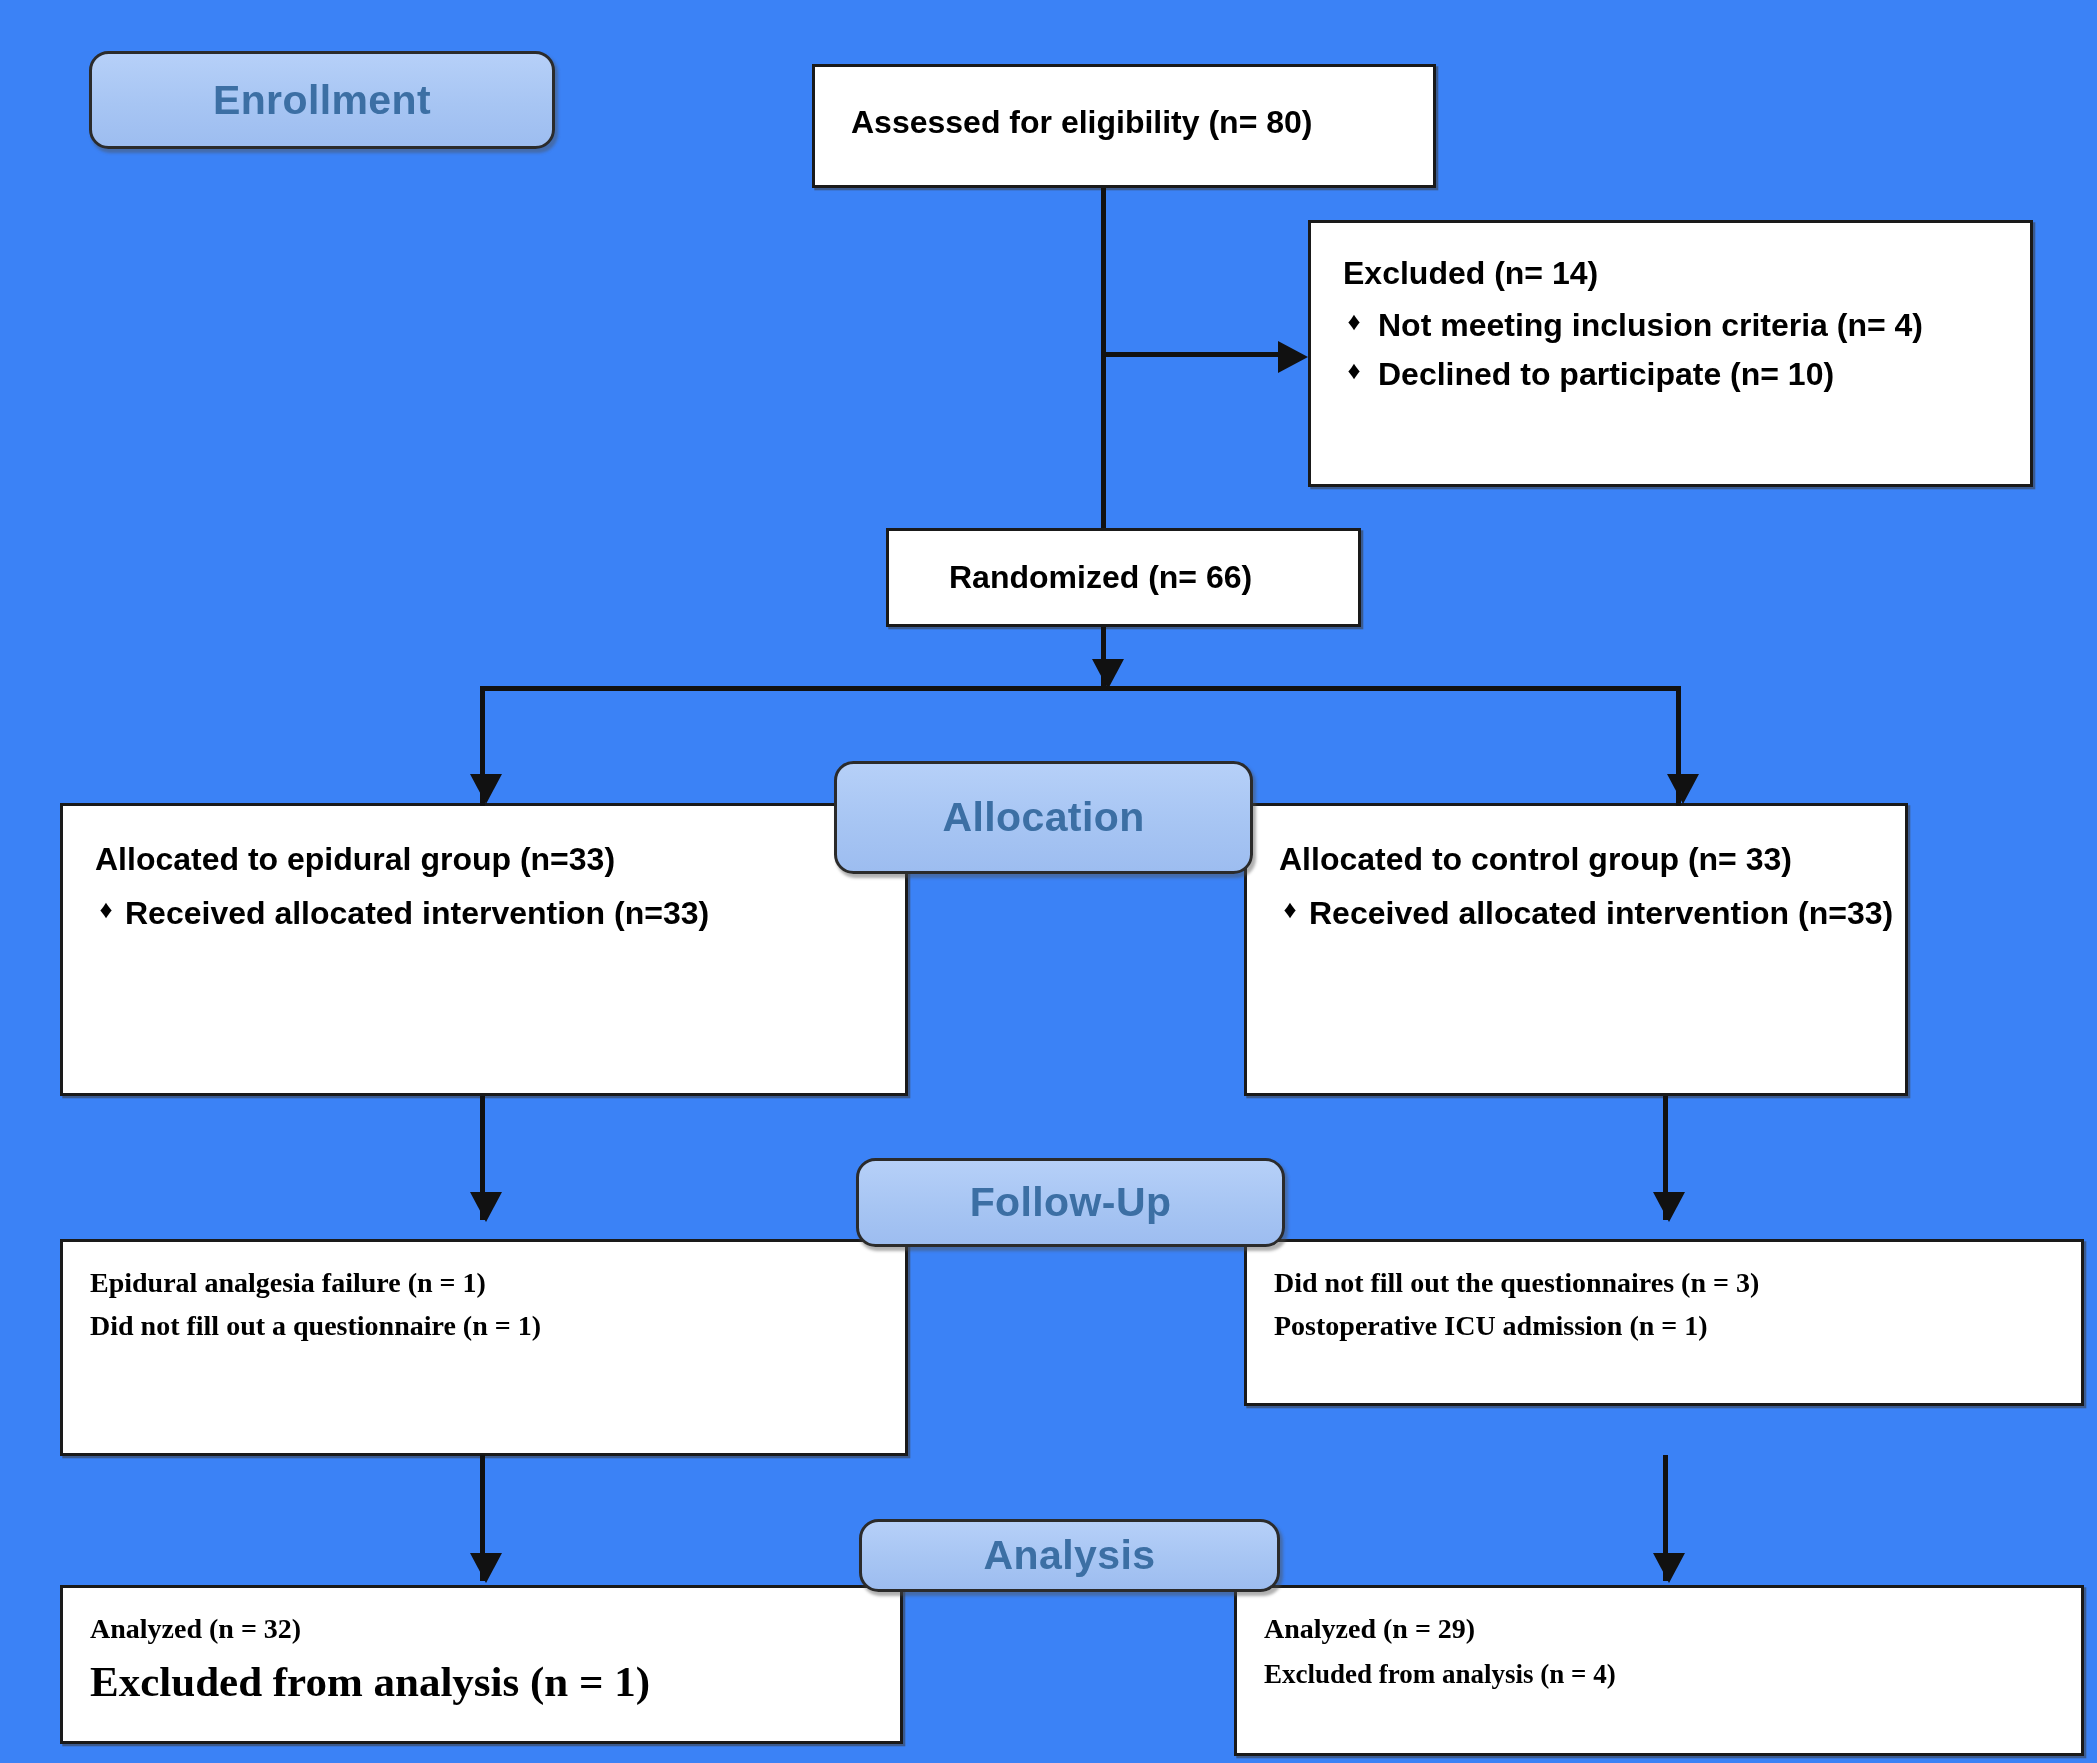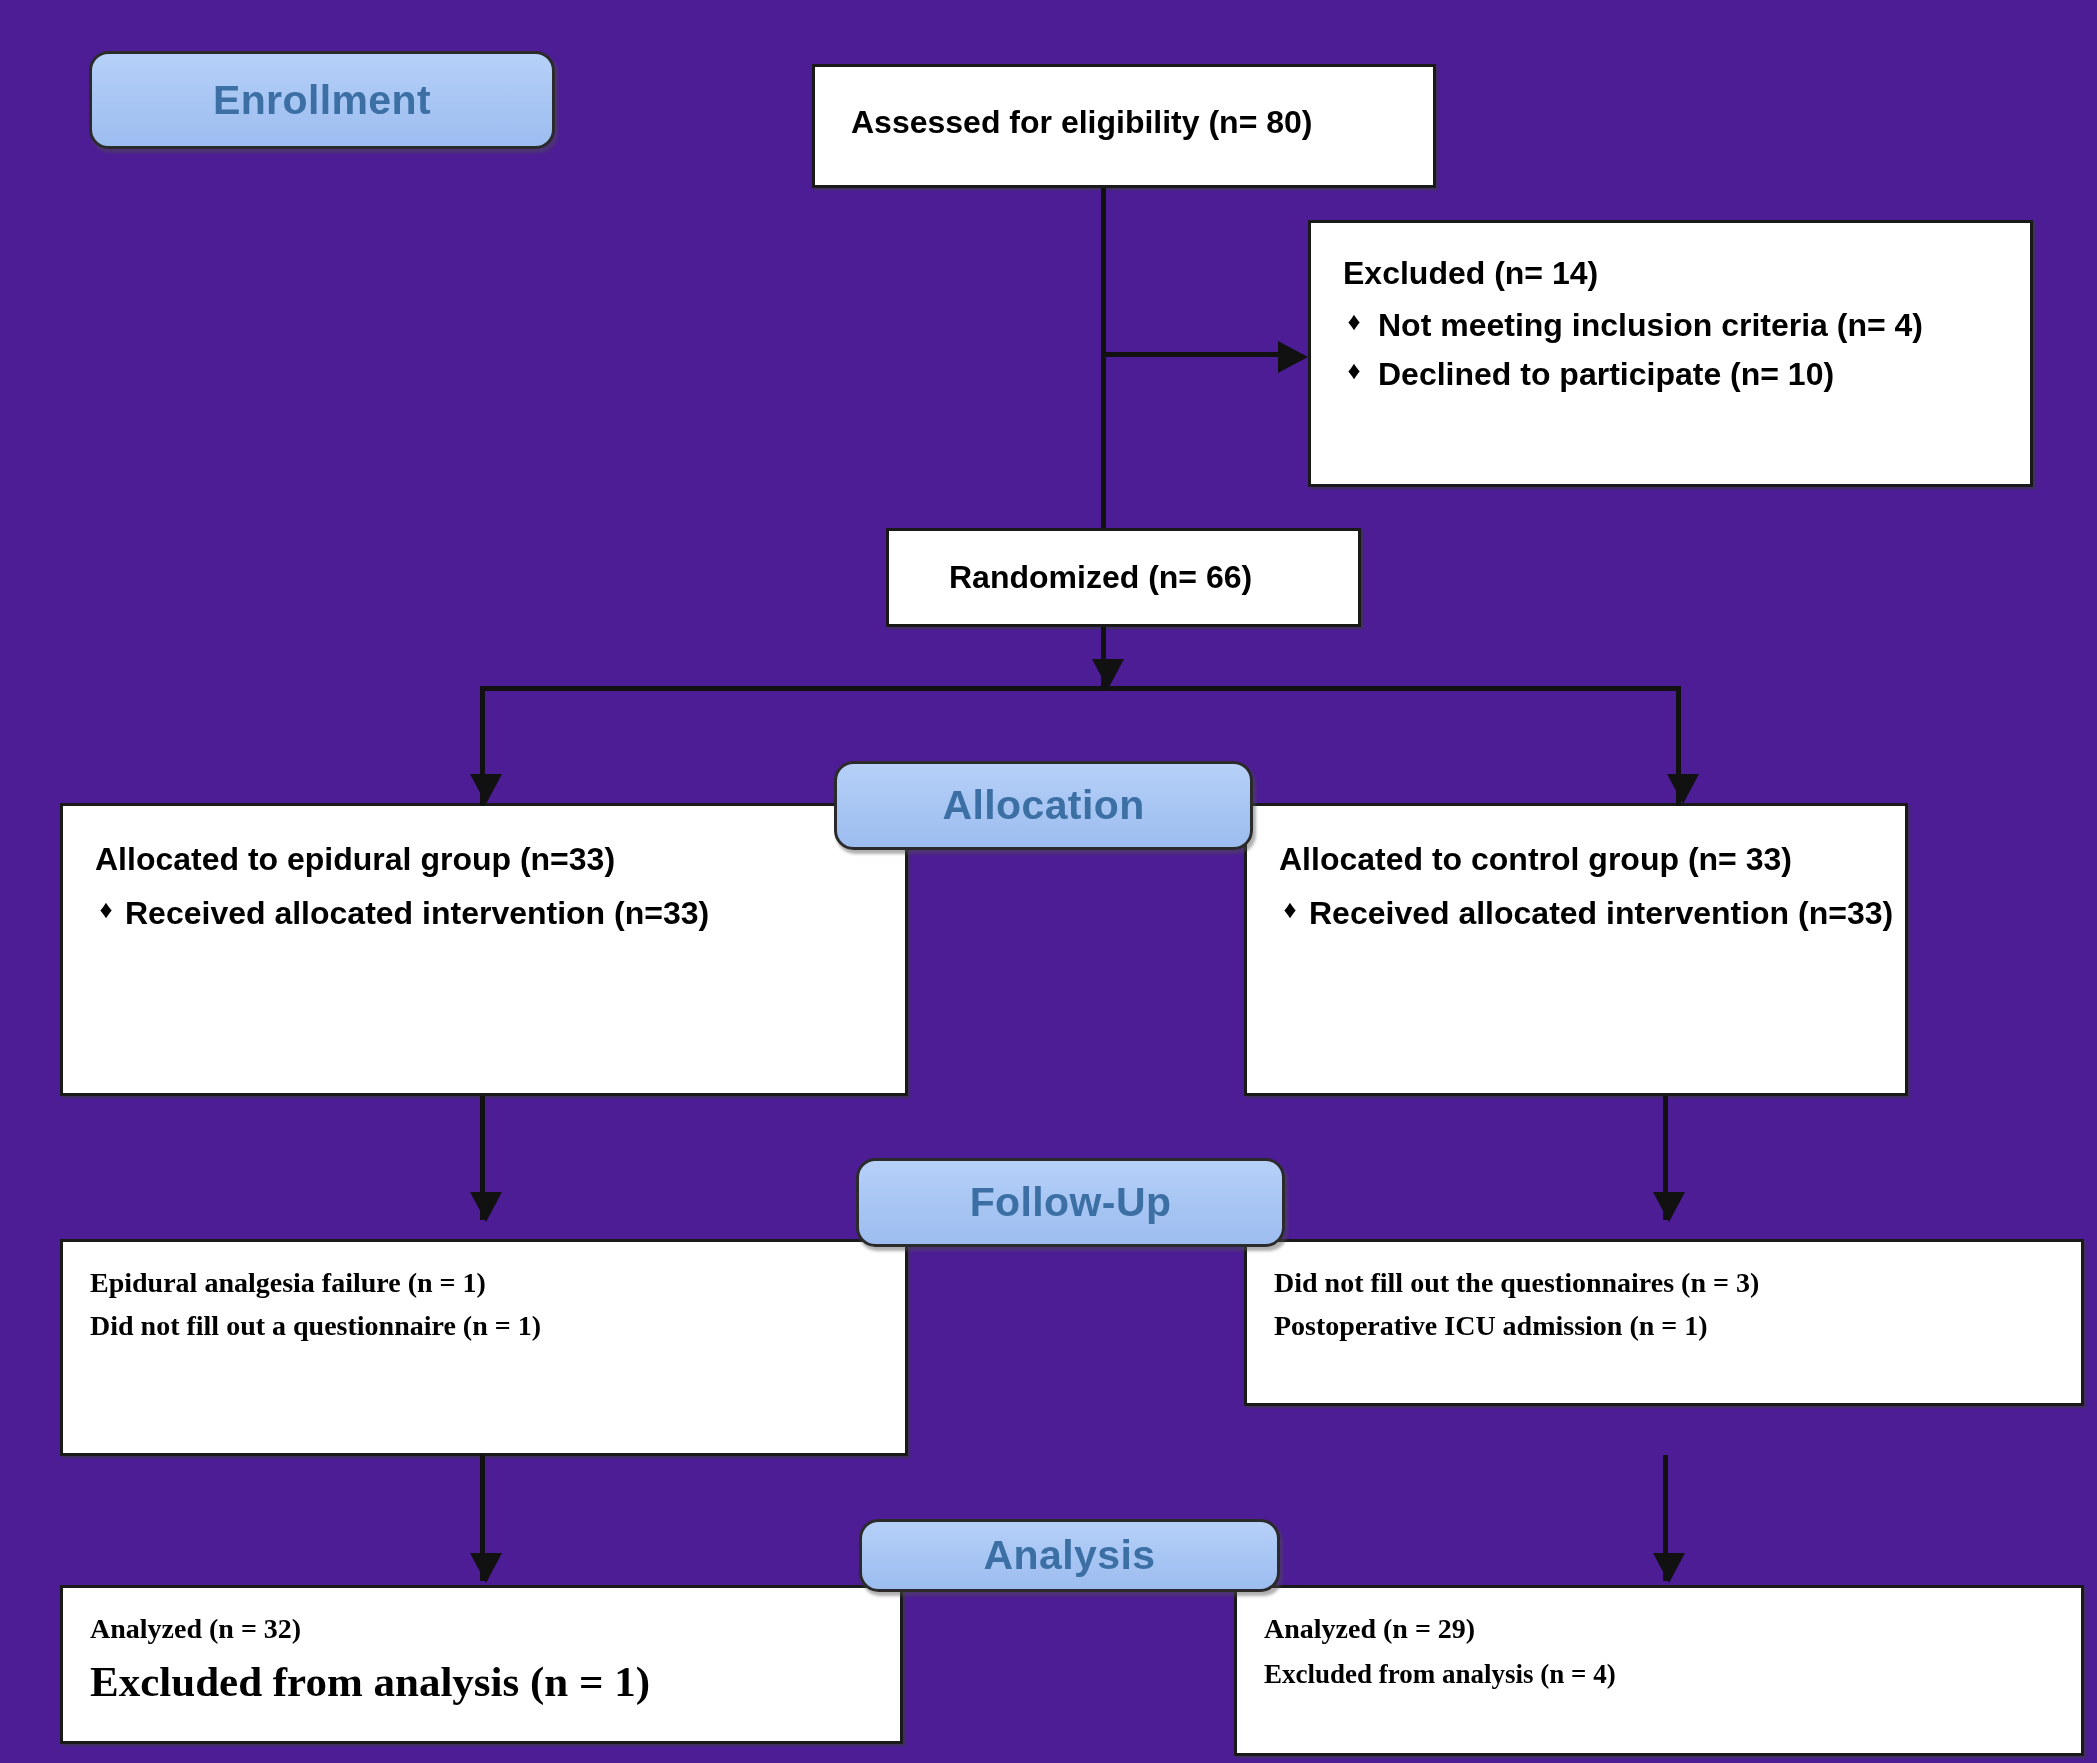--- a/index.html
+++ b/index.html
@@ -4,21 +4,21 @@
 <style>
   html, body {
     margin: 0;
     padding: 0;
     background: #ffffff;
   }
   #canvas {
     position: relative;
     width: 2097px;
     height: 1764px;
-    background: #4c1d95;
+    background: #3b82f6;
     font-family: "Liberation Sans", sans-serif;
     overflow: hidden;
   }
 
   
   .box {
     position: absolute;
     box-sizing: border-box;
     background: #ffffff;
     border: 3.8px solid #1a1a1a;
@@ -174,21 +174,21 @@
   <div class="box" style="left:1244px; top:803px; width:664px; height:293px;">
     <div style="position:absolute; left:32px; top:33px;">
       <div class="t-sans s46 line-row">Allocated to control group (n= 33)</div>
       <div class="t-sans s46 bullet-row bullet-tight" style="margin-top:12px;">
         <span class="dia">♦</span>
         <span>Received allocated intervention (n=33)</span>
       </div>
     </div>
   </div>
 
-  <div class="badge" style="left:834px; top:761px; width:419px; height:89px;">
+  <div class="badge" style="left:834px; top:761px; width:419px; height:113px;">
     <span>Allocation</span>
   </div>
 
   <div class="vline" style="left:480px; top:1096px; height:124px;"></div>
   <div class="arrow-down" style="left:470px; top:1192px;"></div>
 
   <div class="vline" style="left:1663px; top:1096px; height:124px;"></div>
   <div class="arrow-down" style="left:1653px; top:1192px;"></div>
 
   <div class="box" style="left:60px; top:1239px; width:848px; height:217px;">

